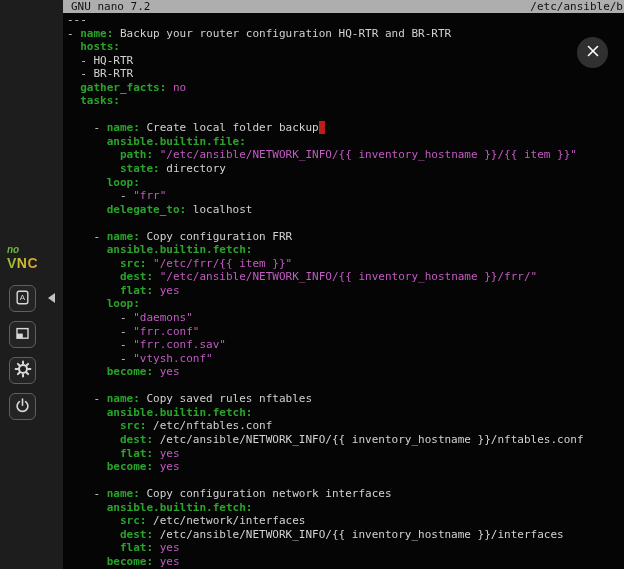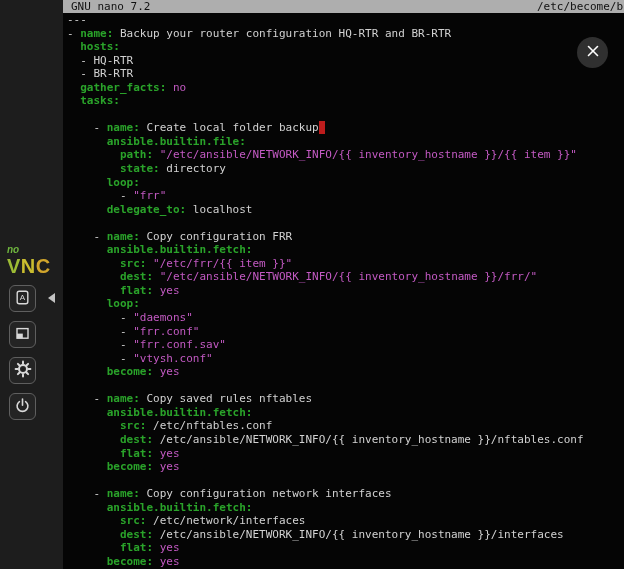--- a/index.html
+++ b/index.html
@@ -18,21 +18,21 @@
   }
   .novnc-logo {
     position: absolute; left: 7px; top: 245px; line-height: 1;
     font-family: "Liberation Sans", sans-serif; font-weight: bold;
     user-select: none;
   }
   .novnc-logo .logo-no {
     display: block; font-style: italic; font-size: 10px;
     color: var(--logo-no-green, #6fb53f);
   }
-  .novnc-logo .logo-vnc { display: block; font-size: 20px; letter-spacing: 0.5px; margin-top: 1px; }
+  .novnc-logo .logo-vnc { display: block; font-size: 14px; letter-spacing: 0.5px; margin-top: 1px; }
   .logo-letter-v { color: #9dbb35; }
   .logo-letter-n { color: #c9bc2f; }
   .logo-letter-c { color: #d2a62c; }
 
   .bar-handle {
     position: absolute; left: 43px; top: 289px; width: 16px; height: 18px;
     display: flex; align-items: center; justify-content: center;
     background: transparent; border: none; cursor: pointer;
   }
   .bar-handle .tri {
@@ -143,21 +143,21 @@
           <line x1="8.5" y1="2" x2="8.5" y2="8.2" stroke="currentColor" stroke-width="1.6" stroke-linecap="round"></line>
         </svg>
       </span>
     </button>
 
   </aside>
 
   <main class="terminal">
     <header class="nano-titlebar">
       <span>GNU nano 7.2</span>
-      <span>/etc/become/b</span>
+      <span>/etc/ansible/b</span>
     </header>
     <div class="editor"><div class="line"><span class="tok p">---</span></div><div class="line"><span class="tok p">- </span><span class="tok k">name:</span><span class="tok p"> Backup your router configuration HQ-RTR and BR-RTR</span></div><div class="line"><span class="tok p">  </span><span class="tok k">hosts:</span></div><div class="line"><span class="tok p">  - HQ-RTR</span></div><div class="line"><span class="tok p">  - BR-RTR</span></div><div class="line"><span class="tok p">  </span><span class="tok k">gather_facts:</span><span class="tok p"> </span><span class="tok s">no</span></div><div class="line"><span class="tok p">  </span><span class="tok k">tasks:</span></div><div class="line">&nbsp;</div><div class="line"><span class="tok p">    - </span><span class="tok k">name:</span><span class="tok p"> Create local folder backup</span><span class="tok cursor"> </span></div><div class="line"><span class="tok p">      </span><span class="tok k">ansible.builtin.file:</span></div><div class="line"><span class="tok p">        </span><span class="tok k">path:</span><span class="tok p"> </span><span class="tok s">"/etc/ansible/NETWORK_INFO/{{ inventory_hostname }}/{{ item }}"</span></div><div class="line"><span class="tok p">        </span><span class="tok k">state:</span><span class="tok p"> directory</span></div><div class="line"><span class="tok p">      </span><span class="tok k">loop:</span></div><div class="line"><span class="tok p">        - </span><span class="tok s">"frr"</span></div><div class="line"><span class="tok p">      </span><span class="tok k">delegate_to:</span><span class="tok p"> localhost</span></div><div class="line">&nbsp;</div><div class="line"><span class="tok p">    - </span><span class="tok k">name:</span><span class="tok p"> Copy configuration FRR</span></div><div class="line"><span class="tok p">      </span><span class="tok k">ansible.builtin.fetch:</span></div><div class="line"><span class="tok p">        </span><span class="tok k">src:</span><span class="tok p"> </span><span class="tok s">"/etc/frr/{{ item }}"</span></div><div class="line"><span class="tok p">        </span><span class="tok k">dest:</span><span class="tok p"> </span><span class="tok s">"/etc/ansible/NETWORK_INFO/{{ inventory_hostname }}/frr/"</span></div><div class="line"><span class="tok p">        </span><span class="tok k">flat:</span><span class="tok p"> </span><span class="tok s">yes</span></div><div class="line"><span class="tok p">      </span><span class="tok k">loop:</span></div><div class="line"><span class="tok p">        - </span><span class="tok s">"daemons"</span></div><div class="line"><span class="tok p">        - </span><span class="tok s">"frr.conf"</span></div><div class="line"><span class="tok p">        - </span><span class="tok s">"frr.conf.sav"</span></div><div class="line"><span class="tok p">        - </span><span class="tok s">"vtysh.conf"</span></div><div class="line"><span class="tok p">      </span><span class="tok k">become:</span><span class="tok p"> </span><span class="tok s">yes</span></div><div class="line">&nbsp;</div><div class="line"><span class="tok p">    - </span><span class="tok k">name:</span><span class="tok p"> Copy saved rules nftables</span></div><div class="line"><span class="tok p">      </span><span class="tok k">ansible.builtin.fetch:</span></div><div class="line"><span class="tok p">        </span><span class="tok k">src:</span><span class="tok p"> /etc/nftables.conf</span></div><div class="line"><span class="tok p">        </span><span class="tok k">dest:</span><span class="tok p"> /etc/ansible/NETWORK_INFO/{{ inventory_hostname }}/nftables.conf</span></div><div class="line"><span class="tok p">        </span><span class="tok k">flat:</span><span class="tok p"> </span><span class="tok s">yes</span></div><div class="line"><span class="tok p">      </span><span class="tok k">become:</span><span class="tok p"> </span><span class="tok s">yes</span></div><div class="line">&nbsp;</div><div class="line"><span class="tok p">    - </span><span class="tok k">name:</span><span class="tok p"> Copy configuration network interfaces</span></div><div class="line"><span class="tok p">      </span><span class="tok k">ansible.builtin.fetch:</span></div><div class="line"><span class="tok p">        </span><span class="tok k">src:</span><span class="tok p"> /etc/network/interfaces</span></div><div class="line"><span class="tok p">        </span><span class="tok k">dest:</span><span class="tok p"> /etc/ansible/NETWORK_INFO/{{ inventory_hostname }}/interfaces</span></div><div class="line"><span class="tok p">        </span><span class="tok k">flat:</span><span class="tok p"> </span><span class="tok s">yes</span></div><div class="line"><span class="tok p">      </span><span class="tok k">become:</span><span class="tok p"> </span><span class="tok s">yes</span></div></div>
   </main>
 
   <button class="close-btn">
     <span>
       <svg width="14" height="14" viewBox="0 0 14 14">
         <line x1="2.5" y1="2.5" x2="11.5" y2="11.5" stroke="#ffffff" stroke-width="1.6" stroke-linecap="round"></line>
         <line x1="11.5" y1="2.5" x2="2.5" y2="11.5" stroke="#ffffff" stroke-width="1.6" stroke-linecap="round"></line>
       </svg>

